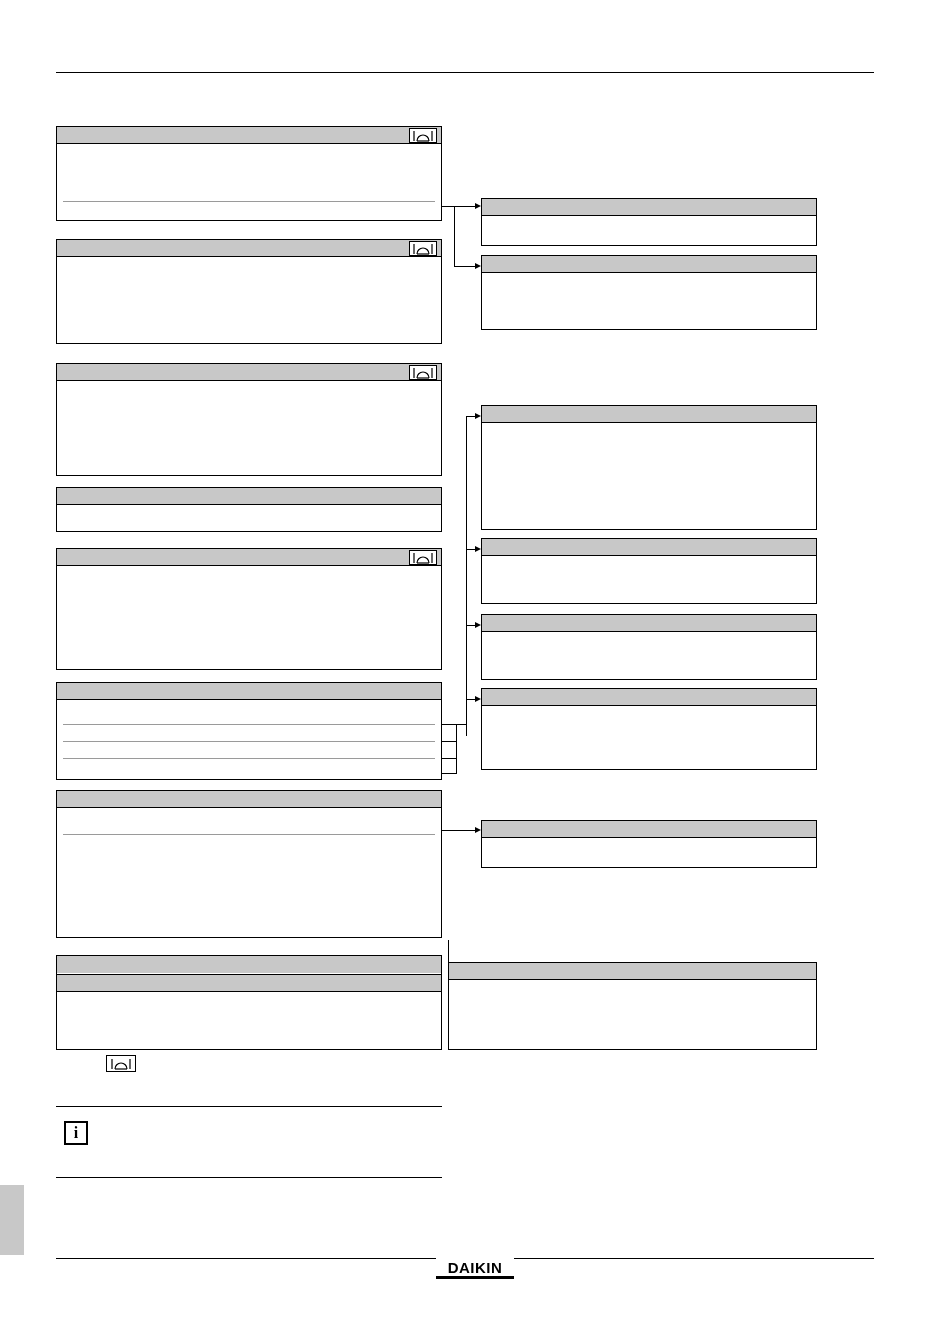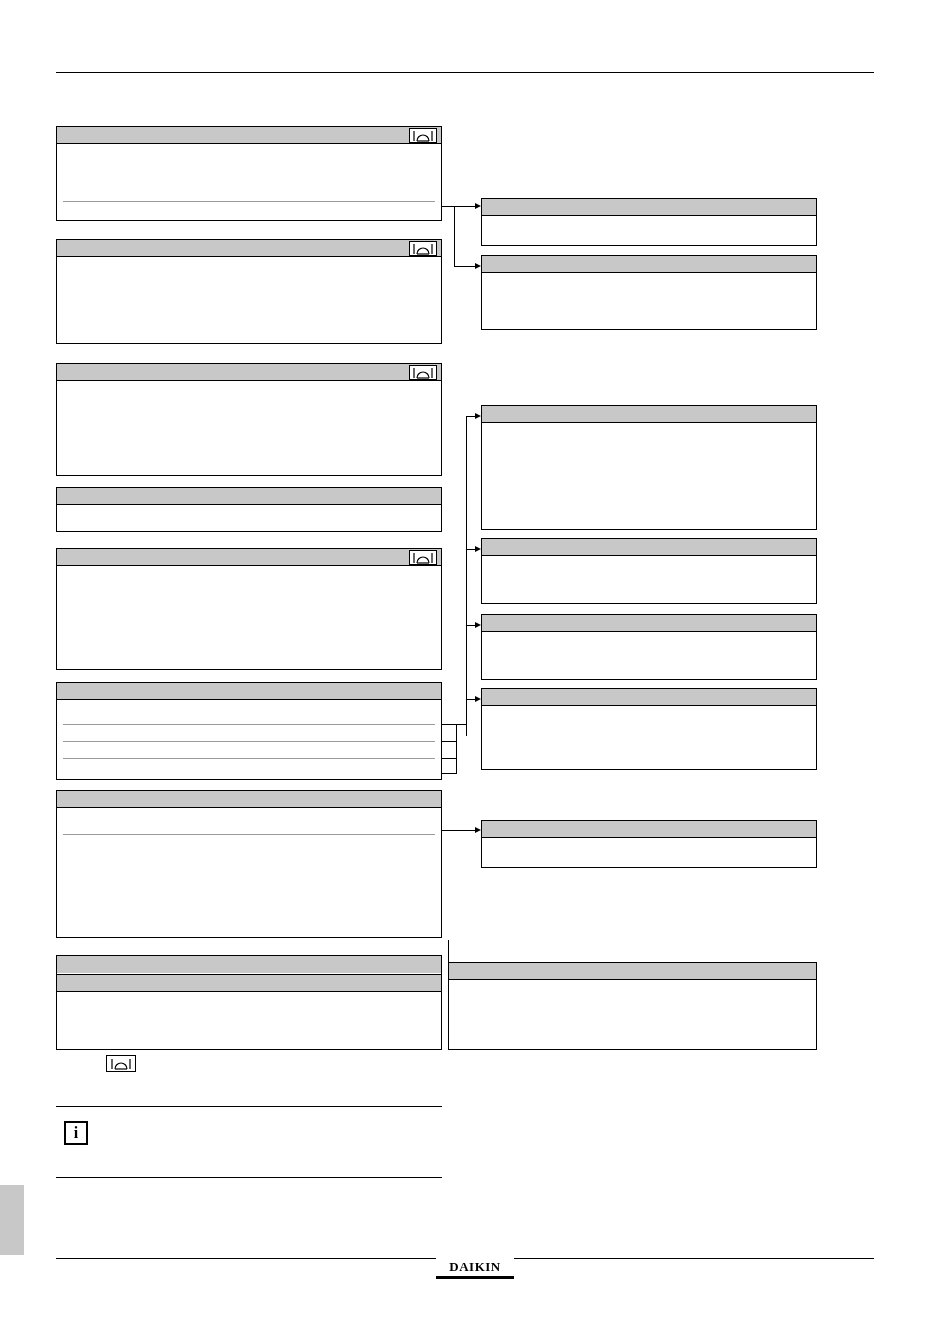--- a/index.html
+++ b/index.html
@@ -145,23 +145,23 @@
   
   .logo {
     position: absolute;
     left: 436px;
     top: 1258px;
     width: 78px;
     height: 18px;
     display: flex;
     align-items: center;
     justify-content: center;
-    font-family: Liberation Serif, serif;
+    font-family: Liberation Sans, sans-serif;
     font-weight: bold;
-    font-size: 13px;
+    font-size: 15px;
     letter-spacing: 0.5px;
     color: #000;
     background: #fff;
   }
   .logo-underline {
     position: absolute;
     left: 436px;
     top: 1276px;
     width: 78px;
     height: 3px;

